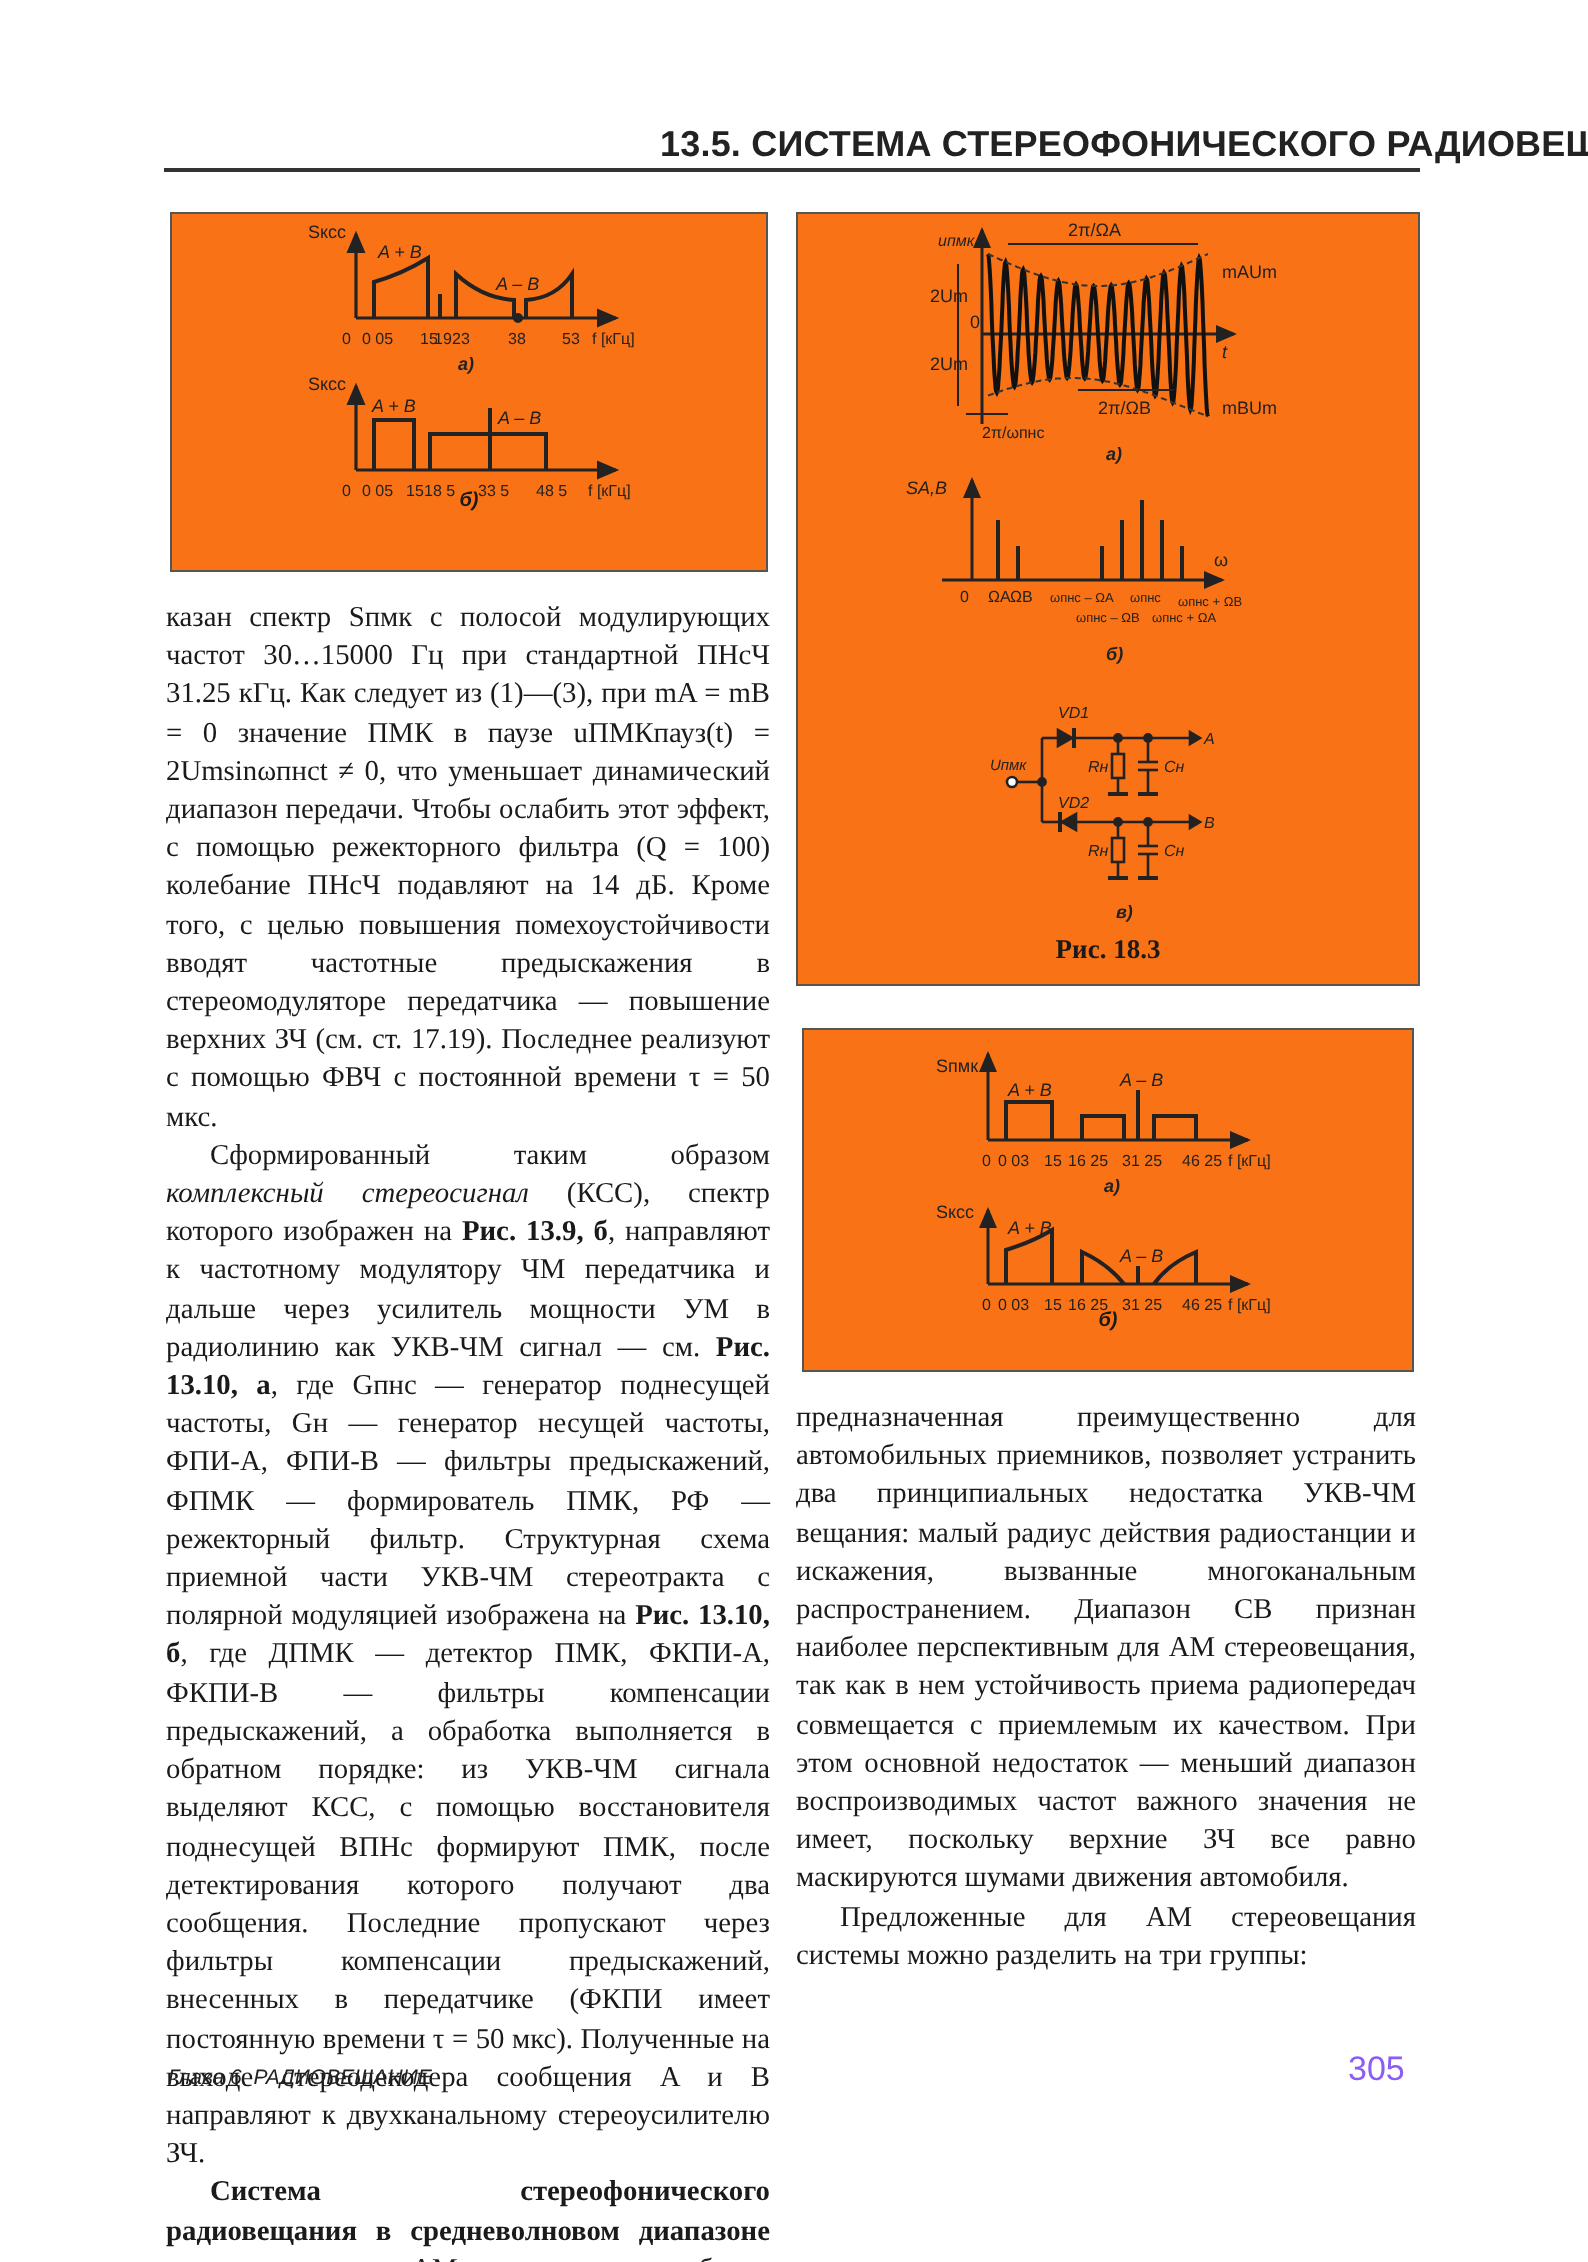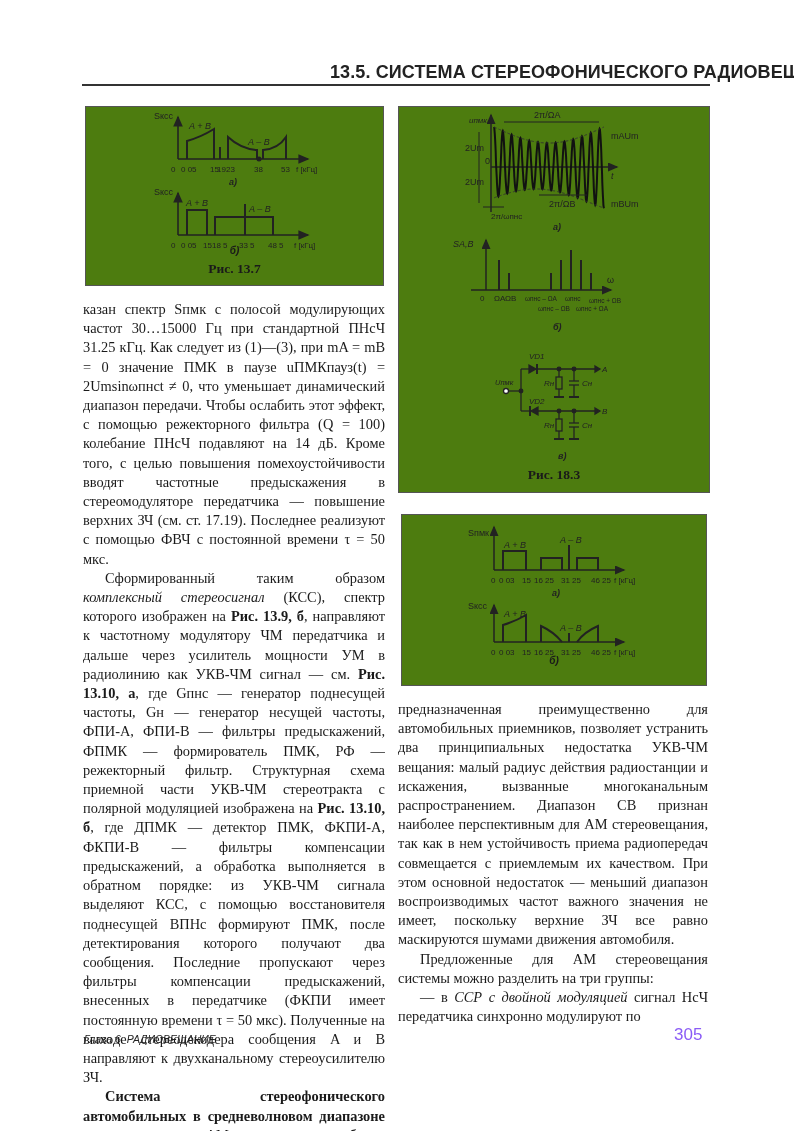--- a/index.html
+++ b/index.html
@@ -1,19 +1,19 @@
 <!DOCTYPE html>
 <html><head>
 <meta charset="utf-8">
 <style>
   html, body { margin:0; padding:0; background:#ffffff; }
   body { width:794px; height:1131px; position:relative; overflow:hidden; color:#1a1a1a; font-family:"Liberation Serif", serif; }
   .header-title { position:absolute; left:330px; top:62px; font-family:"Liberation Sans", sans-serif; font-size:18px; font-weight:bold; letter-spacing:0.1px; color:#222; white-space:nowrap; }
   .header-rule { position:absolute; left:82px; top:84px; width:628px; height:2px; background:#333; }
-  .figbox { position:absolute; border:1.5px solid #555; background:#4d7c0f; }
+  .figbox { position:absolute; border:1.5px solid #555; background:#f97316; }
   .figcap { position:absolute; font-family:"Liberation Serif", serif; font-weight:bold; font-size:13.5px; text-align:center; width:100%; left:0; }
   svg text { font-family:"Liberation Sans", sans-serif; fill:#222; }
   .col { position:absolute; font-size:14.4px; line-height:19.2px; text-align:justify; }
   .col p { margin:0; }
   .col p.ind { text-indent:22px; }
   i { font-style:italic; }
   b { font-weight:bold; }
   .footer-left { position:absolute; left:84px; top:1033px; font-family:"Liberation Sans", sans-serif; font-style:italic; font-size:10.5px; color:#222; }
   .footer-right { position:absolute; left:674px; top:1025px; font-family:"Liberation Sans", sans-serif; font-size:17px; color:#8b5cf6; }
 </style>
@@ -65,21 +65,20 @@
       <text x="85" y="141" font-size="8">0</text>
       <text x="95" y="141" font-size="8">0 05</text>
       <text x="117" y="141" font-size="8">15</text>
       <text x="126" y="141" font-size="8">18 5</text>
       <text x="153" y="141" font-size="8">33 5</text>
       <text x="182" y="141" font-size="8">48 5</text>
       <text x="208" y="141" font-size="8">f [кГц]</text>
     </g>
   </svg>
   <div style="position:absolute;top:138px;left:0;width:100%;text-align:center;font-family:'Liberation Sans',sans-serif;font-style:italic;font-weight:bold;font-size:10px;">б)</div>
-  <div class="figcap" style="top:154px;">Рис. 13.7</div>
 </div>
 
 <div class="figbox" style="left:398px; top:106px; width:310px; height:385px;">
   <svg width="310" height="355" style="position:absolute;left:0;top:0">
     <defs>
       <marker id="arr2" markerWidth="8" markerHeight="8" refX="6" refY="3" orient="auto">
           <path d="M0,0 L7,3 L0,6 Z" fill="#222"></path>
         </marker>
     </defs>
 
@@ -229,23 +228,22 @@
       <text x="189" y="140" font-size="8">46 25</text>
       <text x="212" y="140" font-size="8">f [кГц]</text>
     </g>
   </svg>
   <div style="position:absolute;top:140px;left:0;width:100%;text-align:center;font-family:'Liberation Sans',sans-serif;font-style:italic;font-weight:bold;font-size:10px;">б)</div>
 </div>
 
 <div class="col" style="left:83px; top:300px; width:302px;">
   <p>казан спектр Sпмк с полосой модулирующих частот 30…15000 Гц при стандартной ПНсЧ 31.25 кГц. Как следует из (1)—(3), при mA = mB = 0 значение ПМК в паузе uПМКпауз(t) = 2Umsinωпнсt ≠ 0, что уменьшает динамический диапазон передачи. Чтобы ослабить этот эффект, с помощью режекторного фильтра (Q = 100) колебание ПНсЧ подавляют на 14 дБ. Кроме того, с целью повышения помехоустойчивости вводят частотные предыскажения в стереомодуляторе передатчика — повышение верхних ЗЧ (см. ст. 17.19). Последнее реализуют с помощью ФВЧ с постоянной времени τ = 50 мкс.</p>
   <p class="ind"><span>Сформированный таким образом </span><i>комплексный стереосигнал</i><span> (КСС), спектр которого изображен на </span><b>Рис. 13.9, б</b><span>, направляют к частотному модулятору ЧМ передатчика и дальше через усилитель мощности УМ в радиолинию как УКВ-ЧМ сигнал — см. </span><b>Рис. 13.10, а</b><span>, где Gпнс — генератор поднесущей частоты, Gн — генератор несущей частоты, ФПИ-A, ФПИ-B — фильтры предыскажений, ФПМК — формирователь ПМК, РФ — режекторный фильтр. Структурная схема приемной части УКВ-ЧМ стереотракта с полярной модуляцией изображена на </span><b>Рис. 13.10, б</b><span>, где ДПМК — детектор ПМК, ФКПИ-A, ФКПИ-B — фильтры компенсации предыскажений, а обработка выполняется в обратном порядке: из УКВ-ЧМ сигнала выделяют КСС, с помощью восстановителя поднесущей ВПНс формируют ПМК, после детектирования которого получают два сообщения. Последние пропускают через фильтры компенсации предыскажений, внесенных в передатчике (ФКПИ имеет постоянную времени τ = 50 мкс). Полученные на выходе стереодекодера сообщения A и B направляют к двухканальному стереоусилителю ЗЧ.</span></p>
-  <p class="ind"><b>Система стереофонического автомобильных в средневолновом диапазоне</b><span> — система с АМ несущего колебания передатчика,</span></p>
+  <p class="ind"><b>Система стереофонического радиовещания в средневолновом диапазоне</b><span> — система с АМ несущего колебания передатчика,</span></p>
 </div>
 
 <div class="col" style="left:398px; top:700px; width:310px;">
   <p>предназначенная преимущественно для автомобильных приемников, позволяет устранить два принципиальных недостатка УКВ-ЧМ вещания: малый радиус действия радиостанции и искажения, вызванные многоканальным распространением. Диапазон СВ признан наиболее перспективным для АМ стереовещания, так как в нем устойчивость приема радиопередач совмещается с приемлемым их качеством. При этом основной недостаток — меньший диапазон воспроизводимых частот важного значения не имеет, поскольку верхние ЗЧ все равно маскируются шумами движения автомобиля.</p>
   <p class="ind">Предложенные для АМ стереовещания системы можно разделить на три группы:</p>
-  <p class="ind"><span>— в </span><i>ССР с двойной модуляцией</i><span> сигнал НсЧ передатчика синхронно модулируют по</span></p>
 </div>
 
 <div class="footer-left">Глава 6. РАДИОВЕЩАНИЕ</div>
 <div class="footer-right">305</div>
 
 </body></html>

